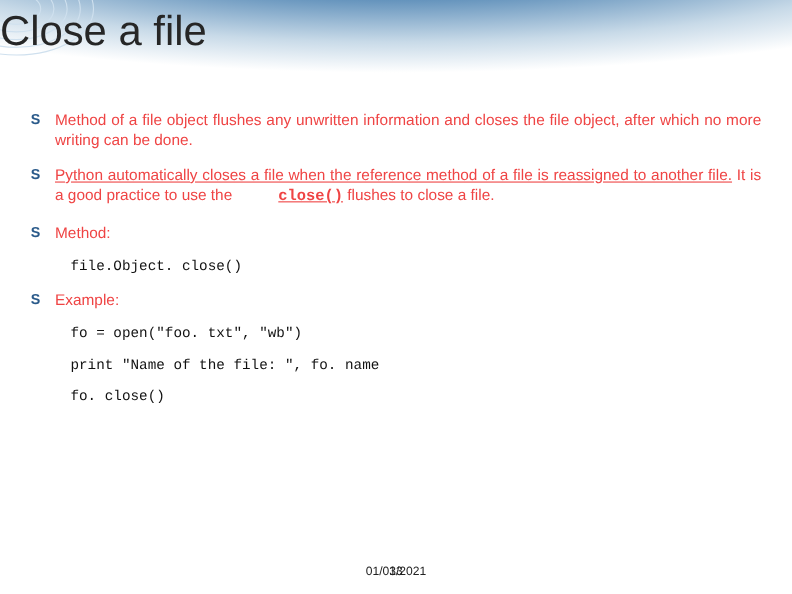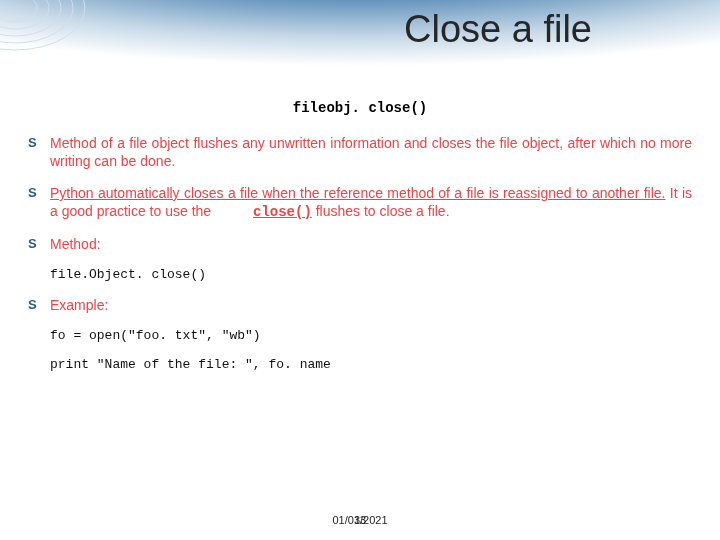--- a/index.html
+++ b/index.html
@@ -13,21 +13,21 @@
   .header-bg {
     position: absolute; top: 0; left: 0; width: 720px; height: 80px;
     background: radial-gradient(ellipse 700px 140px at 360px -60px, #3b6fa0 0%, #5a8cb8 40%, #c8dae8 70%, #ffffff 90%);
     z-index: 0;
   }
   .rings {
     position: absolute; top: -40px; left: -40px; z-index: 1;
   }
   .title {
     position: absolute; top: 8px; left: 0; width: 592px;
-    text-align: right;
+    text-align: left;
     font-size: 38px;
     color: #262626;
     z-index: 2;
     font-weight: 400;
   }
   .body {
     position: absolute; top: 100px; left: 28px; width: 664px;
     z-index: 2;
   }
   .code-header {
@@ -47,21 +47,21 @@
   }
   .bt {
     font-size: 14px; line-height: 18px; color: #ef4444;
     text-align: justify;
   }
   .bt .u { text-decoration: underline; }
   .bt .mono { font-family: "Courier New", monospace; font-weight: bold; text-decoration: underline; margin-left: 38px; }
   .code-line {
     font-family: "Courier New", monospace;
     font-size: 13px;
-    margin-left: 22px;
+    margin-left: 36px;
     margin-bottom: 14px;
     color: #111;
   }
   .footer {
     position: absolute; bottom: 14px; left: 28px; width: 664px;
     display: flex; justify-content: center;
     font-size: 11px; color: #222;
   }
   .footer .pg { position: absolute; left: 50%; transform: translateX(-50%); }
 </style>
@@ -74,21 +74,20 @@
   <ellipse cx="55" cy="48" rx="58" ry="35" fill="none" stroke="#cfe0ee" stroke-width="1"></ellipse>
   <ellipse cx="55" cy="48" rx="46" ry="28" fill="none" stroke="#cfe0ee" stroke-width="1"></ellipse>
   <ellipse cx="55" cy="48" rx="34" ry="21" fill="none" stroke="#cfe0ee" stroke-width="1"></ellipse>
   <ellipse cx="55" cy="48" rx="22" ry="14" fill="none" stroke="#cfe0ee" stroke-width="1"></ellipse>
 </svg>
 
 <div class="title">Close a file</div>
 
 <div class="body">
 
-  <div class="code-header">fileobj. close()</div>
 
   <div class="bullet-row">
     <div class="bullet">S</div>
     <div class="bt">Method of a file object flushes any unwritten information and closes the file object, after which no more writing can be done.</div>
   </div>
 
   <div class="bullet-row">
     <div class="bullet">S</div>
     <div class="bt">
       <span class="u">Python automatically closes a file when the reference method of a file is reassigned to another file.</span><span> It is a good practice to use the </span><span class="mono">close()</span><span> flushes to close a file.</span>
@@ -102,20 +101,21 @@
 
   <div class="code-line">file.Object. close()</div>
 
   <div class="bullet-row">
     <div class="bullet">S</div>
     <div class="bt">Example:</div>
   </div>
 
   <div class="code-line">fo = open("foo. txt", "wb")</div>
   <div class="code-line">print "Name of the file: ", fo. name</div>
+  <div class="code-line">fo. close()</div>
 
 </div>
 
 <div class="footer">
   <span>01/03/2021</span>
   <span class="pg">13</span>
   <span></span>
 </div>
 
 </body></html>

